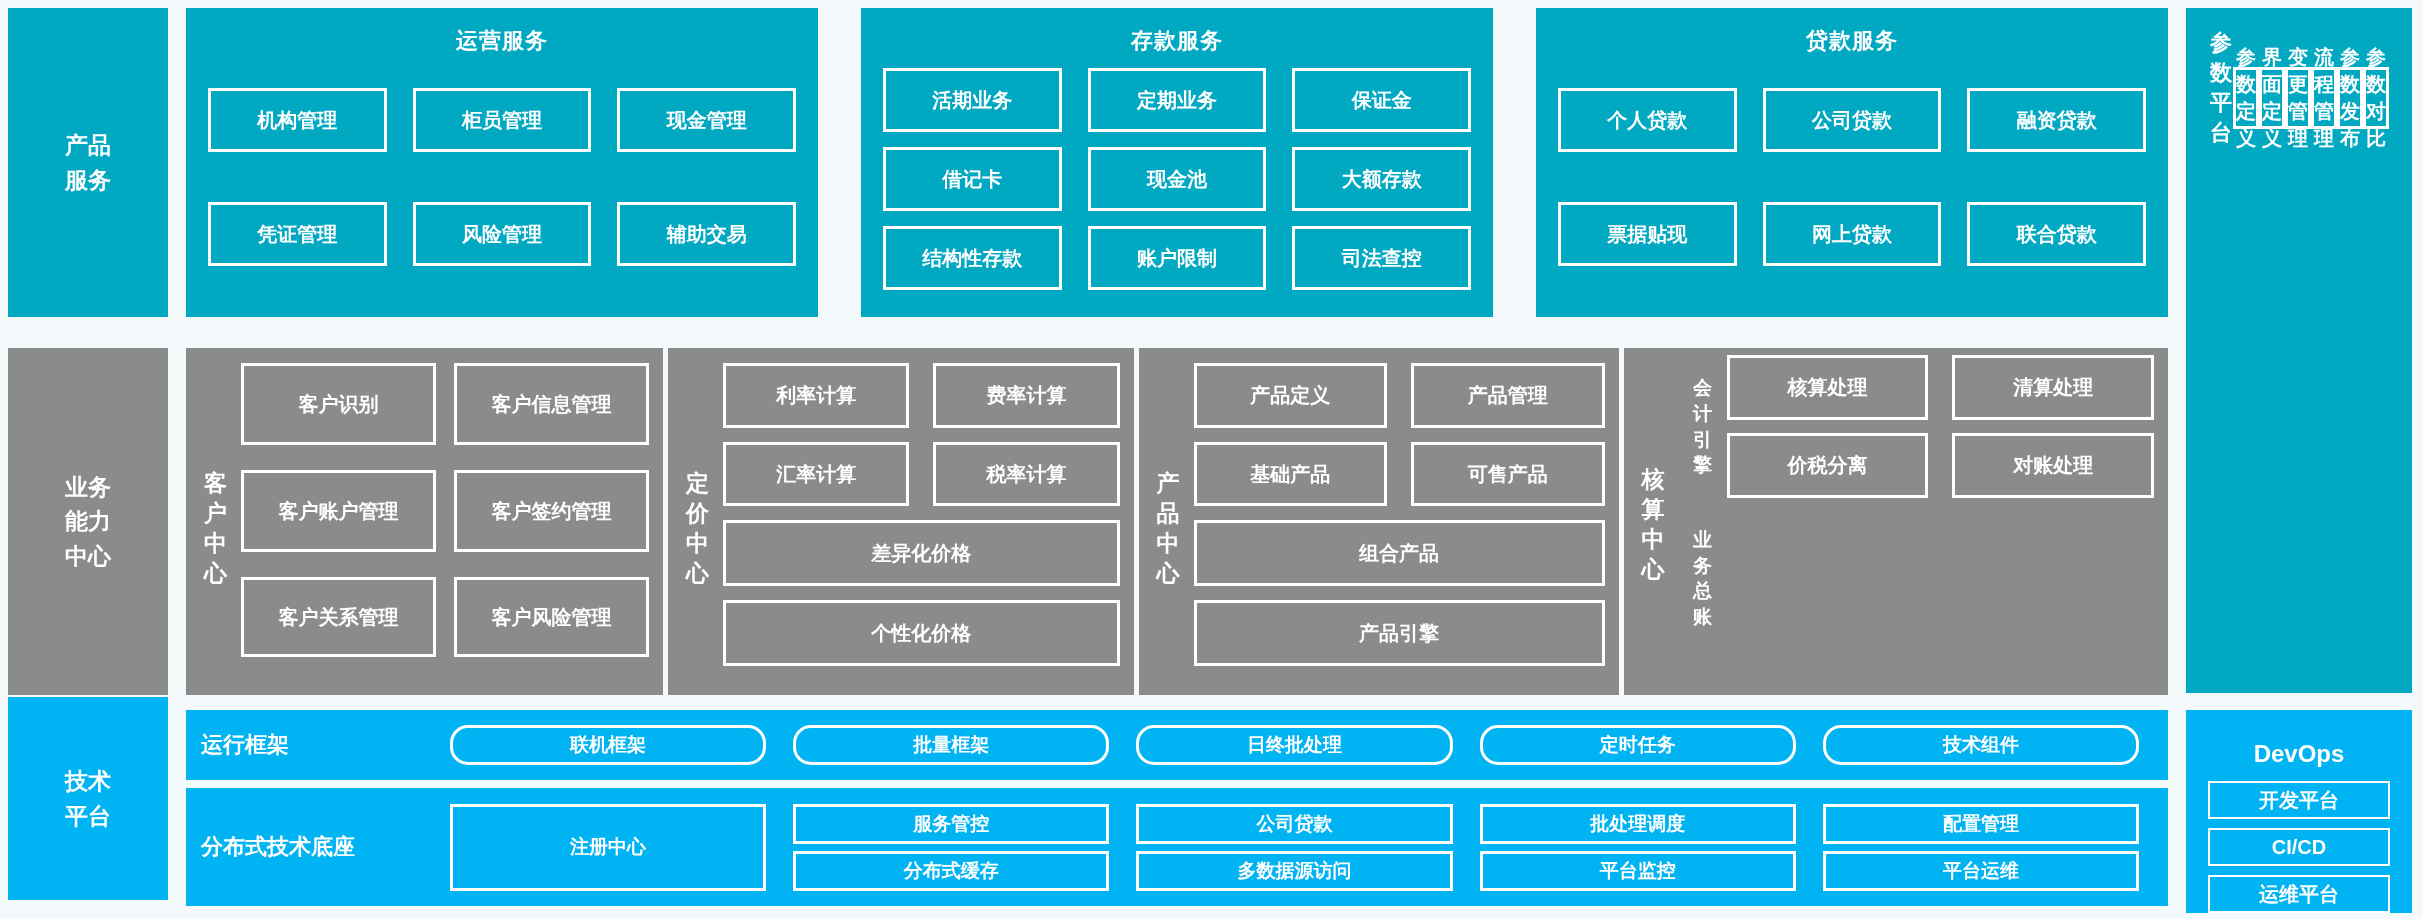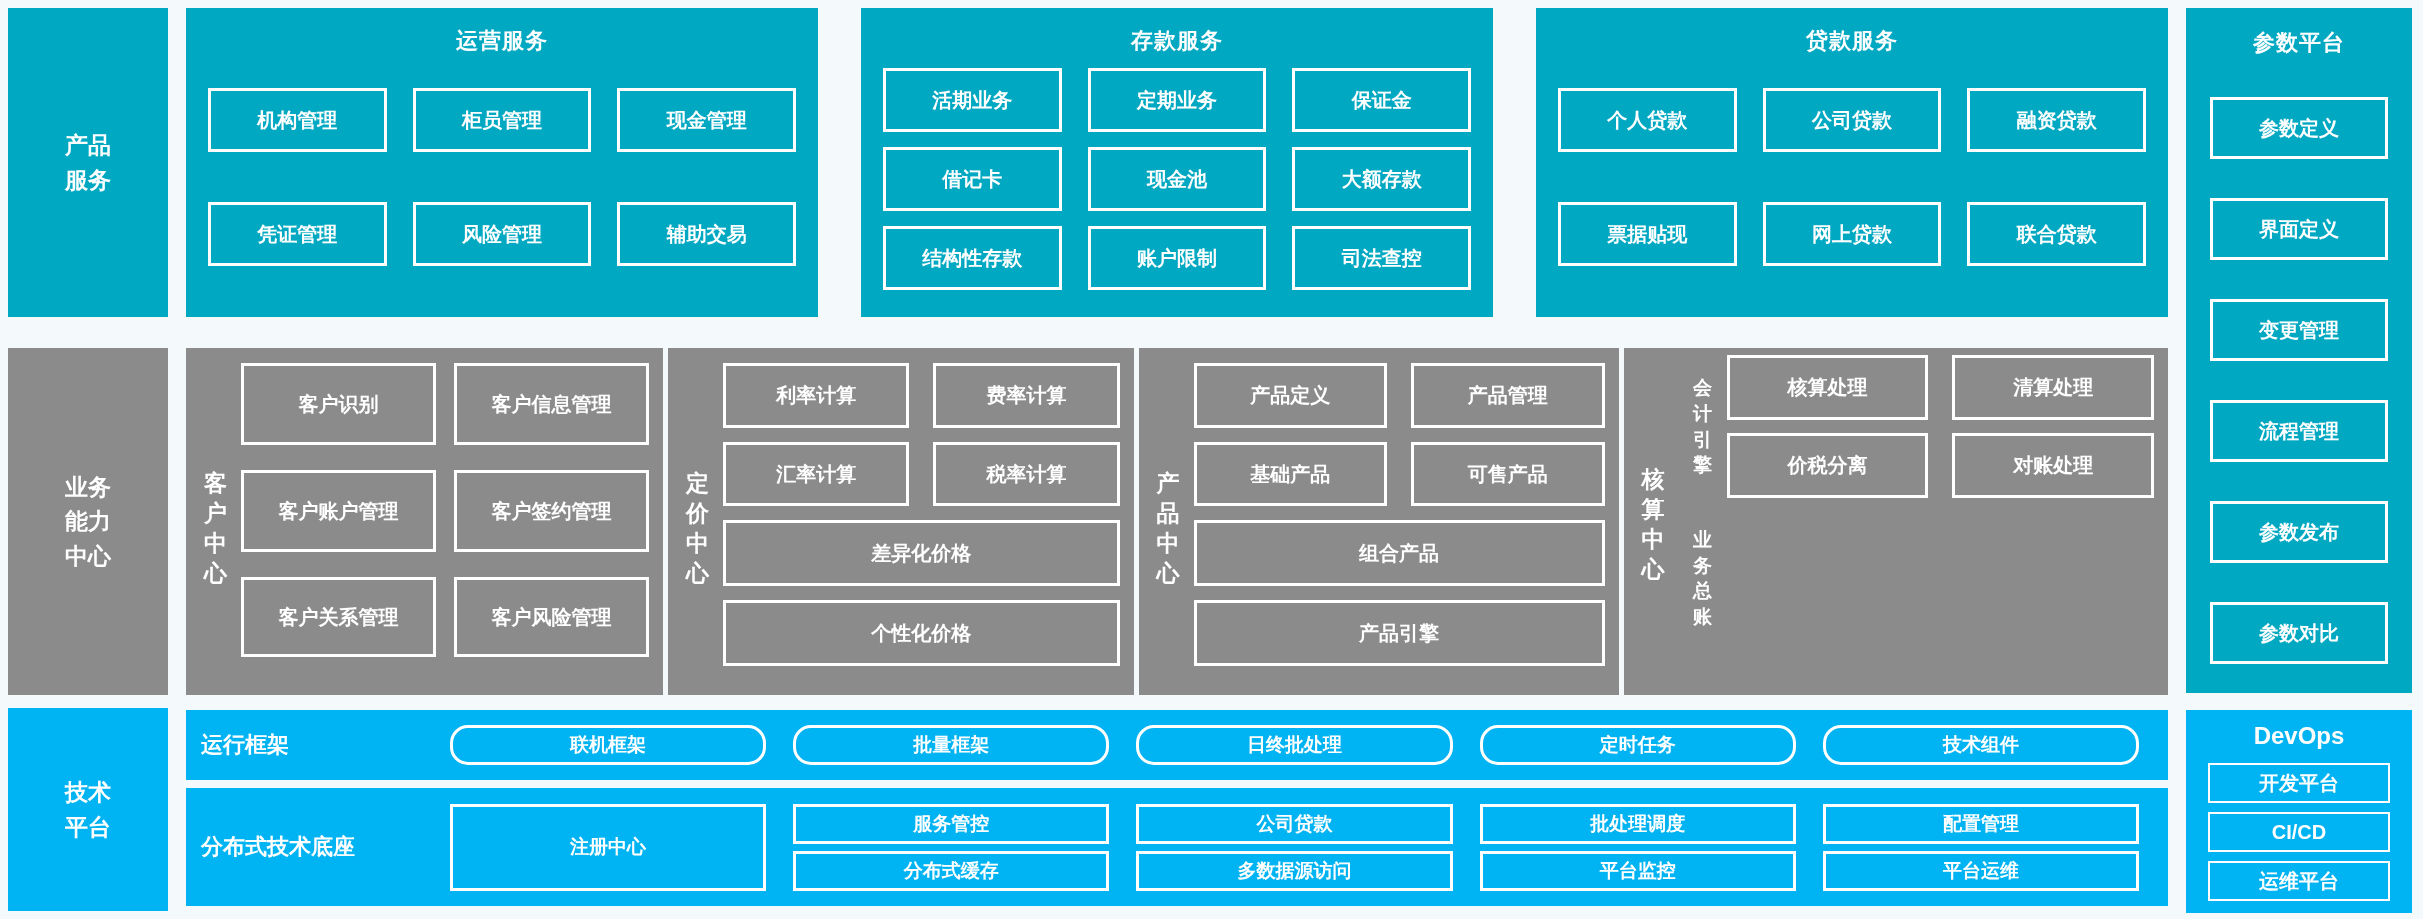--- a/index.html
+++ b/index.html
@@ -9,21 +9,21 @@
     font-family:"Liberation Sans","DejaVu Sans",sans-serif;
   }
   .page{box-sizing:border-box;width:2423px;height:919px;display:flex;gap:18px;padding:8px 11px 6px 8px;}
 
   
   .rail{width:160px;flex:none;display:flex;flex-direction:column;}
   .rail-seg{color:#fff;font-weight:700;font-size:23px;line-height:1.5;white-space:pre-line;text-align:center;
     display:flex;align-items:center;justify-content:center;}
   .seg-product{height:309px;background:#00a8c2;}
   .seg-capability{height:347px;margin-top:31px;background:#8b8b8b;}
-  .seg-tech{height:203px;margin-top:13px;background:#00b3f2;}
+  .seg-tech{height:203px;margin-top:2px;background:#00b3f2;}
 
   
   .main{flex:1;min-width:0;display:flex;flex-direction:column;}
 
   
   .row-products{height:309px;display:flex;gap:43px;}
   .svc{flex:1;background:#00a8c2;box-sizing:border-box;padding:18px 22px 0;}
   .svc-title{color:#fff;font-size:22px;font-weight:700;text-align:center;line-height:30px;letter-spacing:1px;}
   .grid3{display:grid;grid-template-columns:repeat(3,1fr);column-gap:26px;}
   .grid-loose{margin-top:32px;row-gap:50px;grid-auto-rows:64px;}
@@ -61,24 +61,24 @@
   .bar-dist{height:118px;}
   .bar-label{flex:none;width:222px;color:#fff;font-weight:700;font-size:22px;white-space:nowrap;}
   .bar-run .wbox{flex:1;height:40px;border-width:3px;font-size:19px;border-radius:18px;}
   .registry{flex:none;width:316px;height:87px;border-width:3px;font-size:19px;}
   .dist-grid{flex:1;display:grid;grid-template-columns:repeat(4,1fr);column-gap:27px;row-gap:7px;
     grid-template-rows:40px 40px;align-self:center;}
   .dist-grid .wbox{border-width:3px;font-size:19px;}
 
   
   .pcol{width:226px;flex:none;display:flex;flex-direction:column;}
-  .param{height:685px;background:#00a8c2;box-sizing:border-box;padding:20px 24px 14px;display:flex;flex-direction:column;}
+  .param{height:685px;background:#00a8c2;box-sizing:border-box;padding:20px 24px 14px;display:flex;flex-direction:row;}
   .param-title{color:#fff;font-size:22px;font-weight:700;text-align:center;line-height:30px;letter-spacing:1px;}
   .param .wbox{height:62px;margin-top:39px;}
-  .devops{height:203px;margin-top:17px;background:#00b3f2;box-sizing:border-box;padding:8px 22px 0;
+  .devops{height:203px;margin-top:17px;background:#00b3f2;box-sizing:border-box;padding:26px 22px 0;
     display:flex;flex-direction:column;}
   .devops-title{color:#fff;font-weight:700;font-size:24px;text-align:center;line-height:36px;}
   .devops .wbox{height:40px;margin-top:9px;border-width:2px;}
 </style>
 </head>
 <body>
 
 <div class="page">
 
   <div class="rail">

